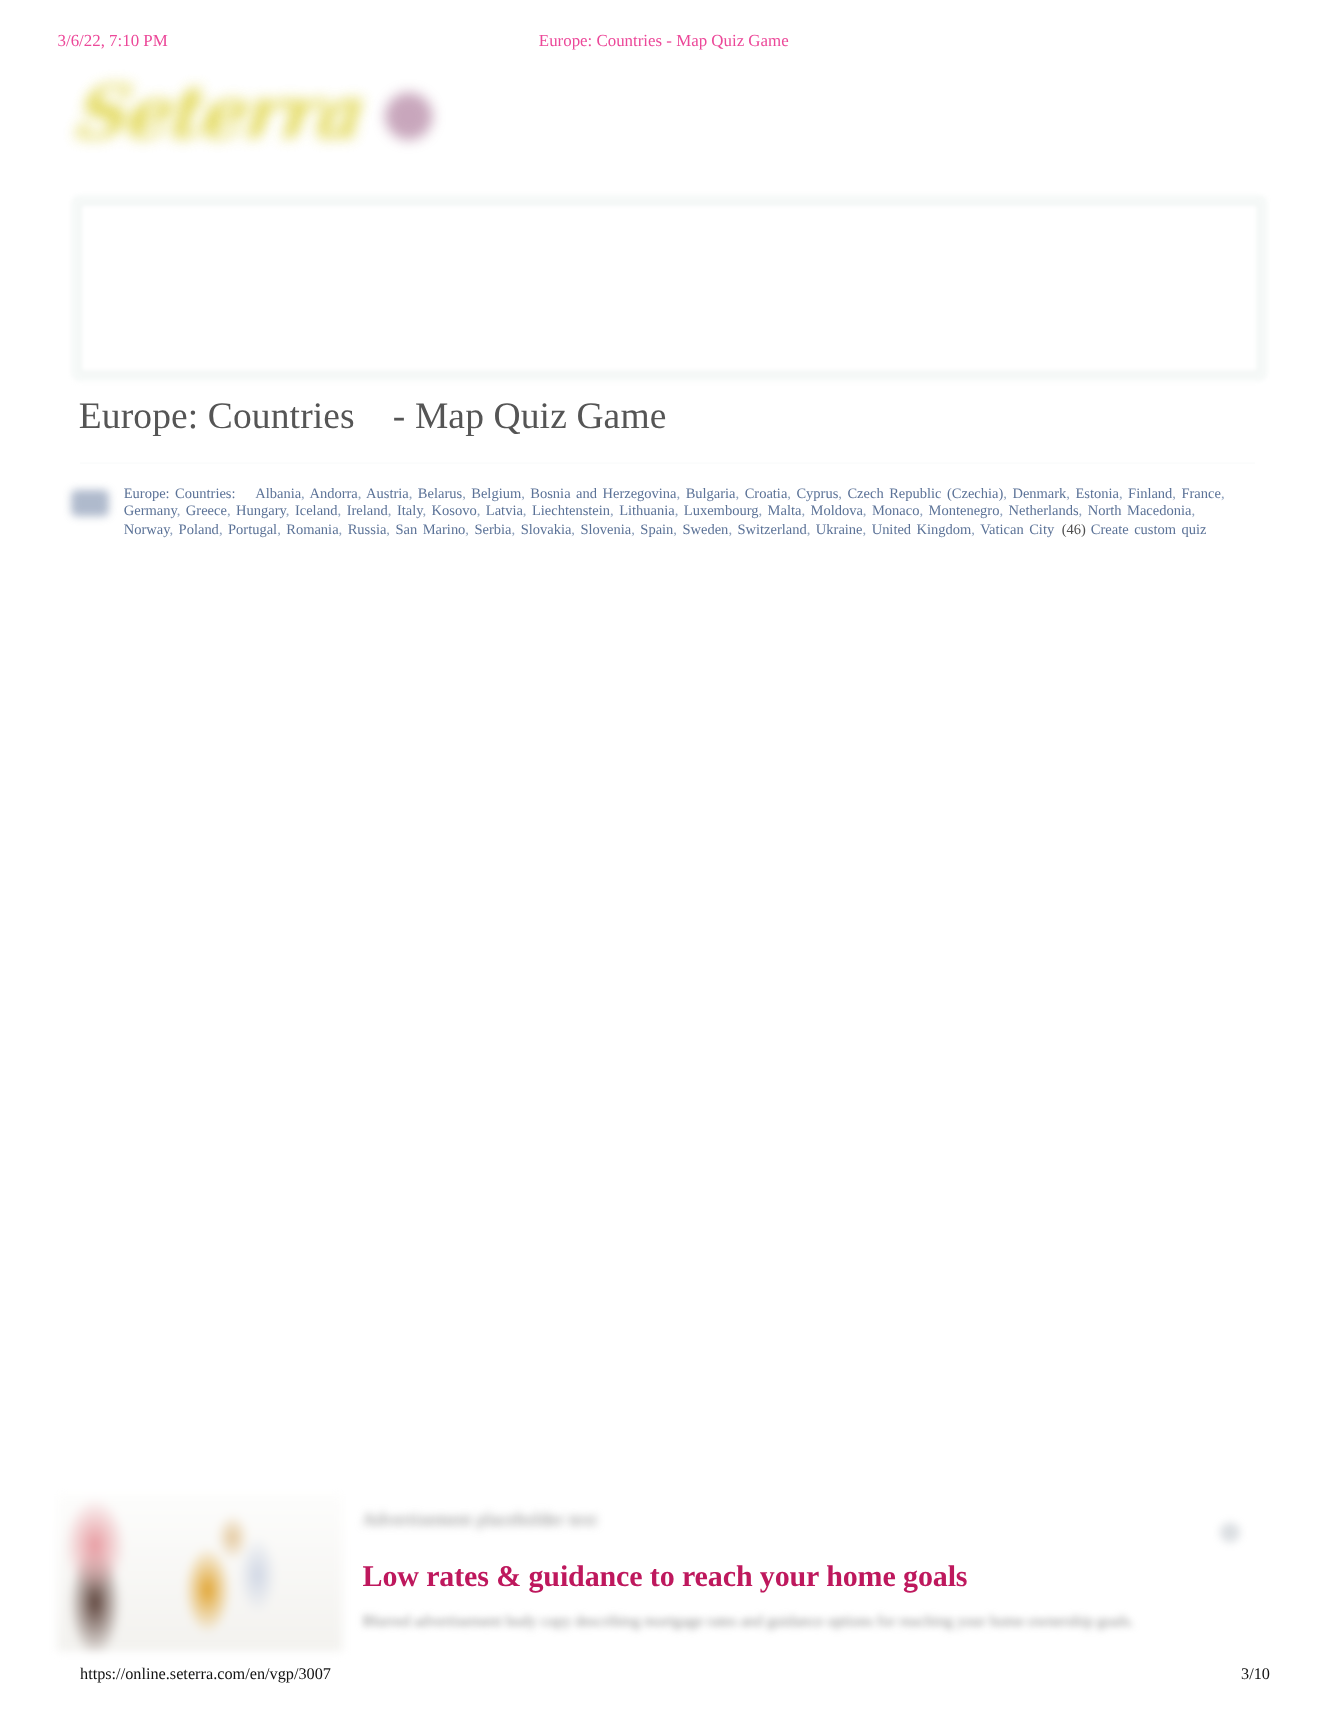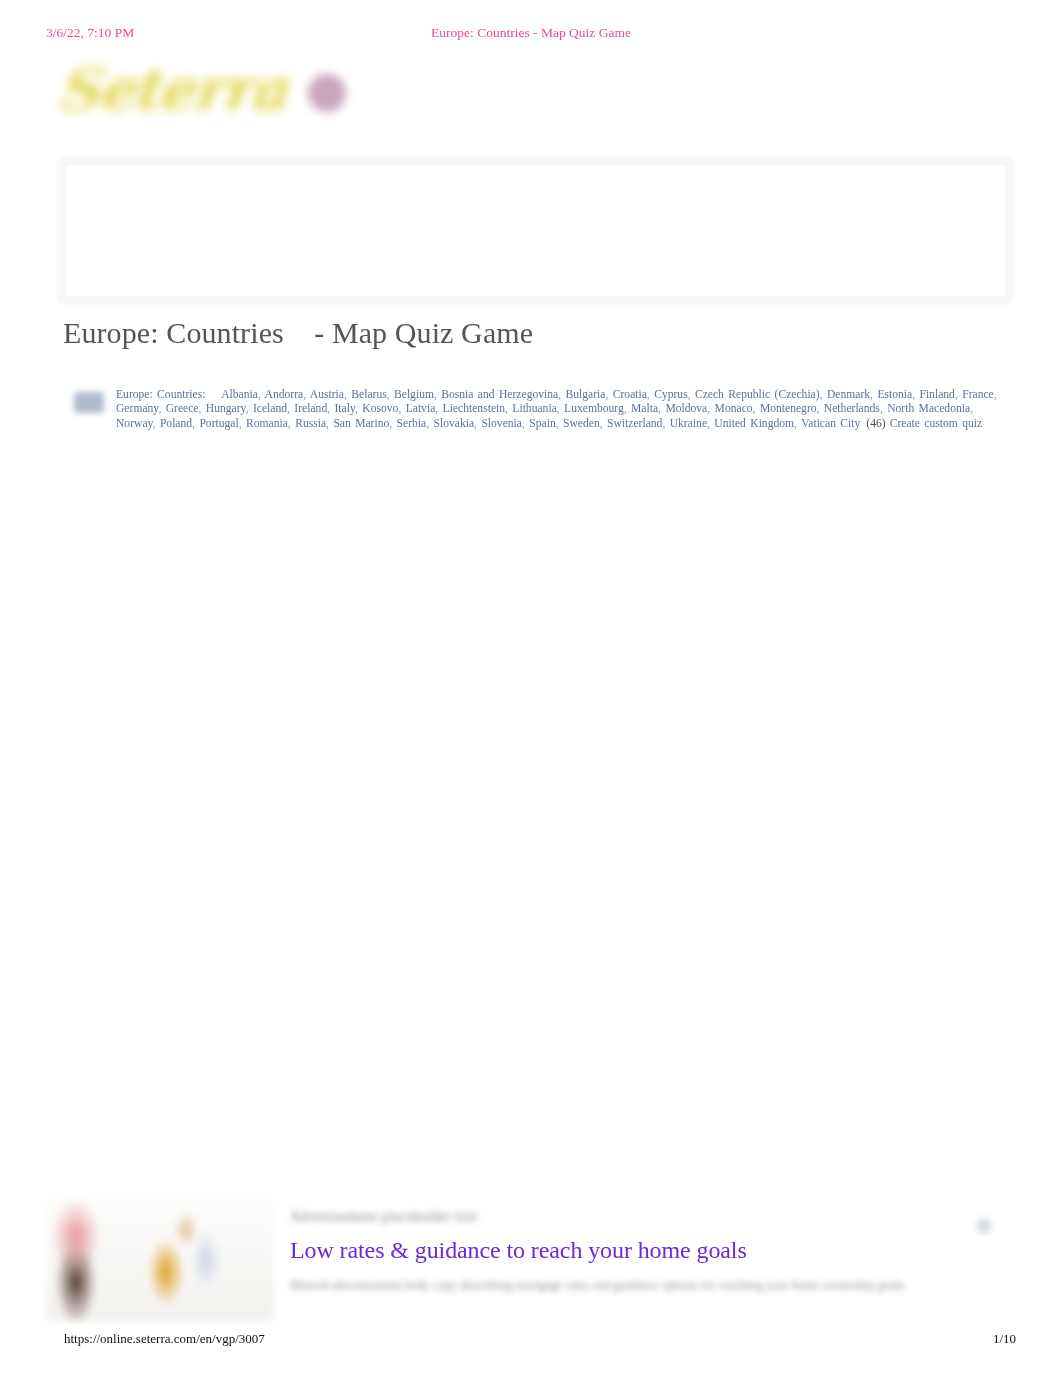--- a/index.html
+++ b/index.html
@@ -94,21 +94,21 @@
   .title-rule {
     position: absolute;
     top: 322px; left: 64px;
     width: 940px; height: 1px;
     background: #fafbfb;
   }
 
   
   .countries-block {
     position: absolute;
-    top: 340px; left: 70px;
+    top: 340px; left: 53px;
     width: 945px;
   }
   .countries-row { display: flex; align-items: flex-start; }
   .cb-icon {
     flex: 0 0 auto;
     width: 30px; height: 21px;
     border-radius: 4px;
     background: #7f90ae;
     opacity: .62;
     filter: blur(3.2px);
@@ -174,23 +174,23 @@
   .ad-eyebrow {
     font-size: 14px;
     color: #7a7a7a;
     filter: blur(3.4px);
     white-space: nowrap;
     margin: 13px 0 0 0;
     letter-spacing: .4px;
   }
   .ad-headline {
     font-size: 24px;
-    font-weight: 400;
-    color: #6d28d9;
-    margin: 12px 0 0 0;
+    font-weight: 700;
+    color: #be185d;
+    margin: 24px 0 0 0;
     white-space: nowrap;
     letter-spacing: -.1px;
   }
   .ad-desc {
     font-size: 12.5px;
     line-height: 19px;
     color: #8a8a8a;
     filter: blur(3px);
     margin: 12px 0 0 0;
     max-width: 718px;
@@ -254,14 +254,14 @@
       <div class="ad-headline">Low rates &amp; guidance to reach your home goals</div>
       <div class="ad-desc">Blurred advertisement body copy describing mortgage rates and guidance options for reaching your home ownership goals.</div>
       <span class="ad-info-dot"></span>
     </div>
   </div>
 
 </div>
 
 <div class="print-footer">
   <span class="pf-url">https://online.seterra.com/en/vgp/3007</span>
-  <span class="pf-page">1/10</span>
+  <span class="pf-page">3/10</span>
 </div>
 
 </body></html>

